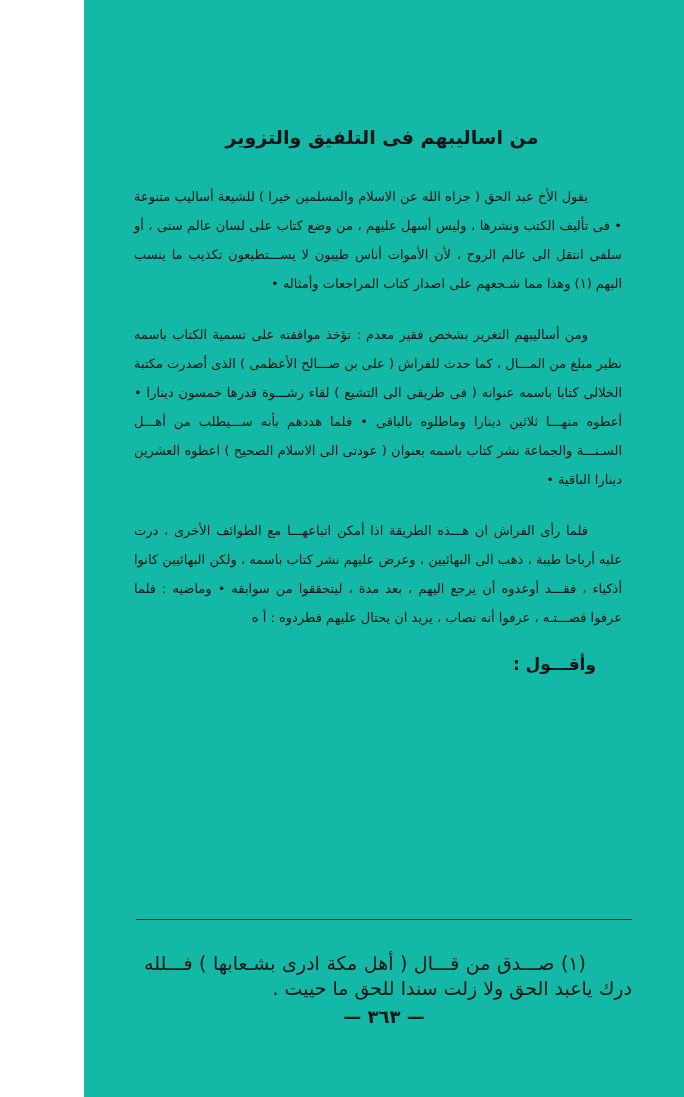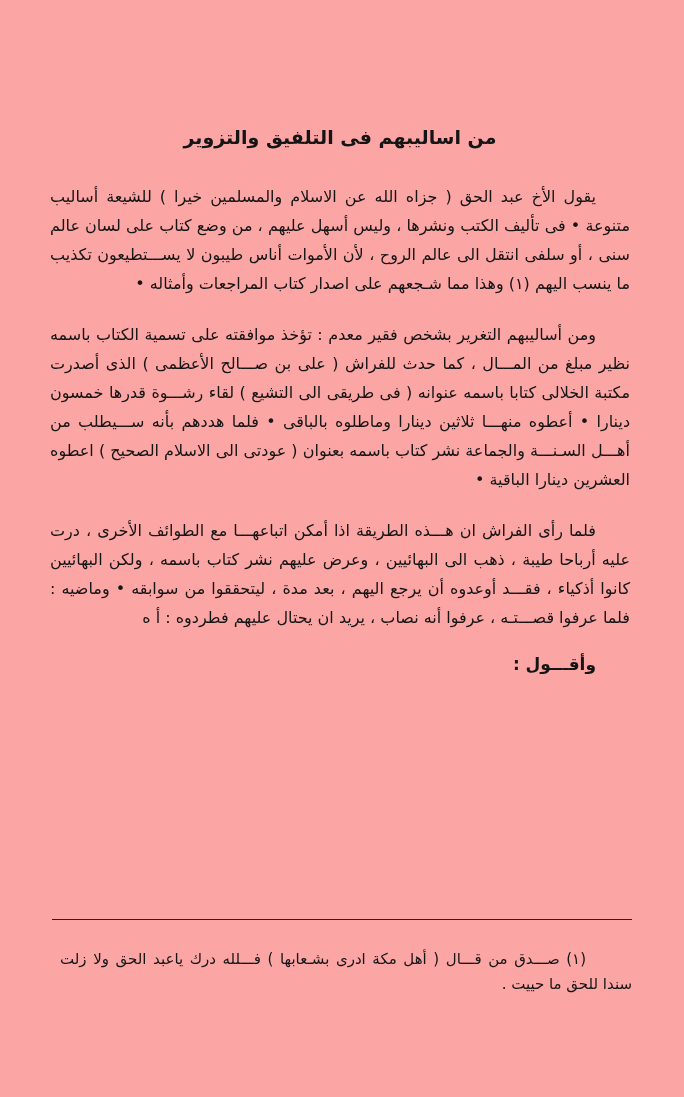--- a/index.html
+++ b/index.html
@@ -2,43 +2,43 @@
 <html lang="ar" dir="rtl"><head>
 <meta charset="utf-8">
 <style>
   html, body {
     margin: 0;
     padding: 0;
     background: #ffffff;
   }
   .page {
     position: relative;
-    width: 684px;
+    width: 600px;
     height: 1097px;
-    background: #fca5a5;
+    background: #14b8a6;
     box-sizing: border-box;
     padding: 126px 54px 0 50px;
     direction: rtl;
     color: #151515;
     font-family: "DejaVu Sans", sans-serif;
     overflow: hidden;
   }
   .title {
     text-align: center;
     font-weight: bold;
     font-size: 19px;
     letter-spacing: 0.5px;
     margin: 0 0 34px 0;
   }
   .para {
-    font-size: 16px;
+    font-size: 13px;
     line-height: 29px;
     text-align: justify;
     text-justify: inter-word;
-    margin: 0 0 22px 0;
+    margin: 0 8px 22px 0;
     text-indent: 34px;
   }
   .interjection {
     font-size: 17px;
     font-weight: bold;
     margin: 4px 0 14px 0;
     text-indent: 34px;
   }
   .footnote-sep {
     position: absolute;
@@ -47,21 +47,21 @@
     left: 52px;
     border: none;
     border-top: 1.5px solid #222222;
     margin: 0;
   }
   .footnote {
     position: absolute;
     top: 932px;
     right: 52px;
     left: 60px;
-    font-size: 15px;
+    font-size: 19px;
     line-height: 25px;
     text-align: justify;
     text-justify: inter-word;
     text-indent: 46px;
     color: #151515;
   }
   .page-number {
     position: absolute;
     top: 1006px;
     left: 0;
@@ -86,14 +86,15 @@
 
   <p class="para">فلما رأى الفراش ان هـــذه الطريقة اذا أمكن اتباعهـــا مع الطوائف الأخرى ، درت عليه أرباحا طيبة ، ذهب الى البهائيين ، وعرض عليهم نشر كتاب باسمه ، ولكن البهائيين كانوا أذكياء ، فقـــد أوعدوه أن يرجع اليهم ، بعد مدة ، ليتحققوا من سوابقه • وماضيه : فلما عرفوا قصـــتـه ، عرفوا أنه نصاب ، يريد ان يحتال عليهم فطردوه : أ ه</p>
 
   <p class="interjection">وأقـــول :</p>
 
 
   <hr class="footnote-sep">
 
   <p class="footnote">(١) صـــدق من قـــال ( أهل مكة ادرى بشـعابها ) فـــلله درك ياعبد الحق ولا زلت سندا للحق ما حييت .</p>
 
+  <div class="page-number">— ٣٦٣ —</div>
 
 </div>
 
 </body></html>

